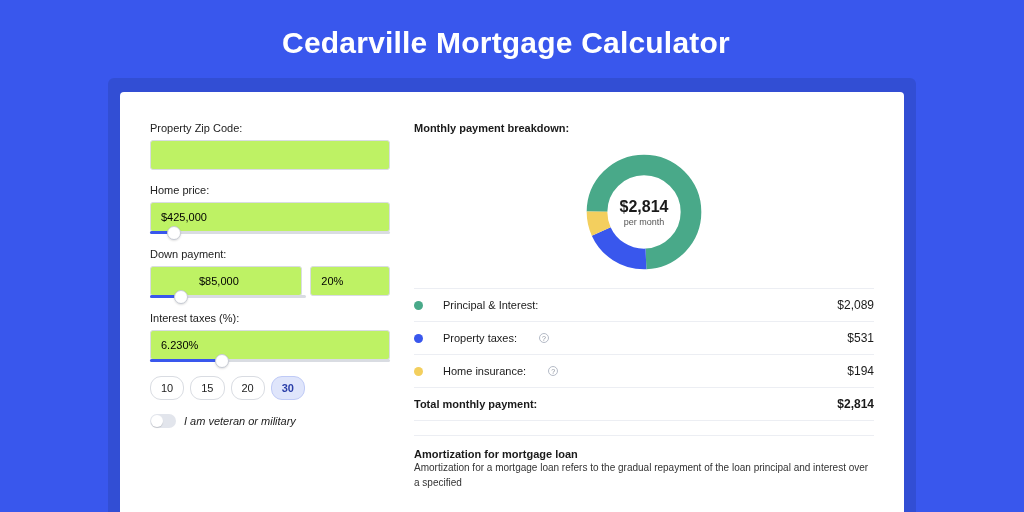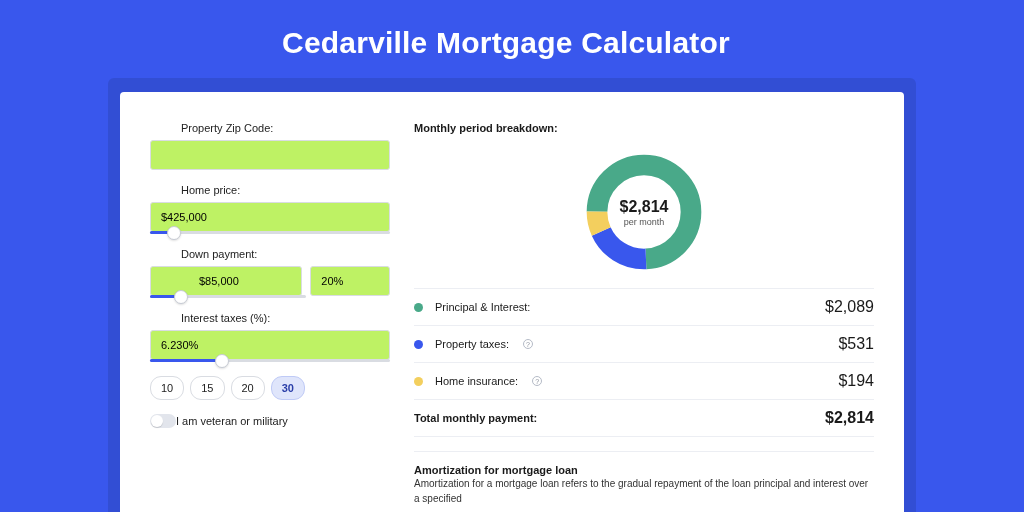--- a/index.html
+++ b/index.html
@@ -43,21 +43,20 @@
   .right {
     flex: 1;
     font-size: 11px;
   }
   .field-group { margin-bottom: 14px; }
   .field-label {
     font-size: 11px;
     color: #222;
     margin-bottom: 6px;
     display: block;
-    margin-left: 31px;
   }
   .text-input {
     width: 100%;
     height: 30px;
     border: 1px solid #d9dce2;
     border-radius: 3px;
     padding: 0 10px;
     font-size: 11px;
     background: #bef264;
     color: #000;
@@ -95,21 +94,22 @@
     cursor: pointer;
     color: #222;
   }
   .period-btn.active {
     background: #dfe5fb;
     border-color: #bfcaf6;
     color: #2a3ea8;
     font-weight: 600;
   }
   .toggle-row {
-    display: flex; align-items: center; gap: 0;
+    display: flex; align-items: center; gap: 8px;
+    font-style: italic;
   }
   .toggle {
     width: 26px; height: 14px; border-radius: 8px;
     background: #e2e5ec; position: relative; cursor: pointer;
   }
   .toggle-knob {
     position: absolute; left: 1px; top: 1px;
     width: 12px; height: 12px; border-radius: 50%; background: #fff;
     box-shadow: 0 1px 1px rgba(0,0,0,0.15);
   }
@@ -132,29 +132,29 @@
   .donut-amount { font-size: 16px; font-weight: 700; }
   .donut-sub { font-size: 9px; color: #555; margin-top: 1px; }
   .brk-list {
     border-top: 1px solid #eceef3;
   }
   .brk-row {
     display: flex; align-items: center; justify-content: space-between;
     padding: 9px 0;
     border-bottom: 1px solid #eceef3;
   }
-  .brk-left { display: flex; align-items: center; gap: 12px; }
+  .brk-left { display: flex; align-items: center; gap: 20px; }
   .dot { width: 9px; height: 9px; border-radius: 50%; }
   .info {
     width: 10px; height: 10px; border: 1px solid #b5bbc7;
     border-radius: 50%; display: inline-flex;
     align-items: center; justify-content: center;
     font-size: 7px; color: #8a909c; margin-left: 2px;
   }
-  .brk-val { font-size: 16px; }
+  .brk-val { font-size: 12px; }
   .brk-total .brk-label, .brk-total .brk-val { font-weight: 700; }
   .section-hr { height: 1px; background: #eceef3; margin: 14px 0 12px 0; }
   .amort-title { font-weight: 700; font-size: 11px; margin-bottom: 1px; }
   .amort-body { font-size: 10px; color: #333; line-height: 1.45; }
 </style>
 </head>
 <body>
 
 <div class="page-title">Cedarville Mortgage Calculator</div>
 
@@ -210,21 +210,21 @@
       <div class="toggle-row">
         <div class="toggle">
           <div class="toggle-knob"></div>
         </div>
         <span>I am veteran or military</span>
       </div>
 
     </div>
 
     <div class="right">
-      <div class="breakdown-title">Monthly period breakdown:</div>
+      <div class="breakdown-title">Monthly payment breakdown:</div>
 
       <div class="donut-wrap">
         <div class="donut">
           <svg viewBox="0 0 42 42" id="donut-svg">
               <circle cx="21" cy="21" r="15.915" fill="transparent" stroke="#49a989" stroke-width="7" stroke-dasharray="74.23596304193319 25.76403695806681" stroke-dashoffset="25"></circle>
               <circle cx="21" cy="21" r="15.915" fill="transparent" stroke="#3957ed" stroke-width="7" stroke-dasharray="18.86993603411514 81.13006396588486" stroke-dashoffset="-49.23596304193319"></circle>
               <circle cx="21" cy="21" r="15.915" fill="transparent" stroke="#f3cf5e" stroke-width="7" stroke-dasharray="6.89410092395167 93.10589907604833" stroke-dashoffset="-68.10589907604833"></circle>
             </svg>
           <div class="donut-center">
             <div class="donut-amount">$2,814</div>

